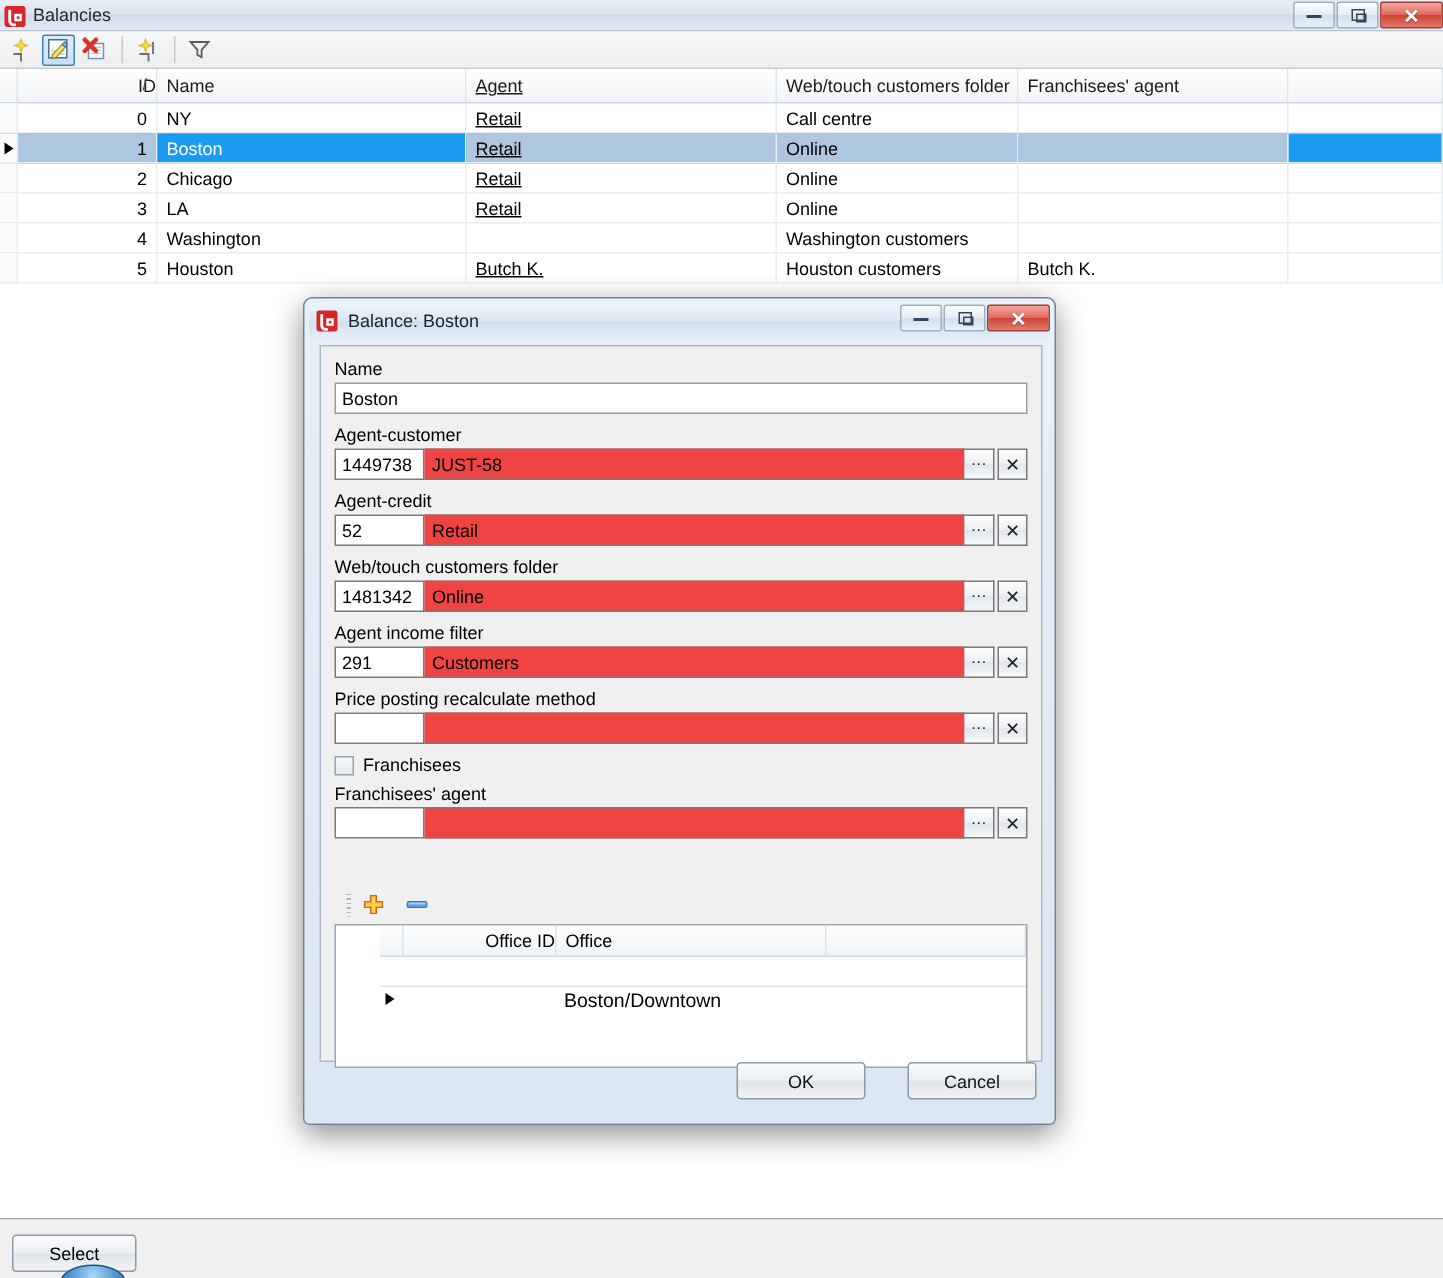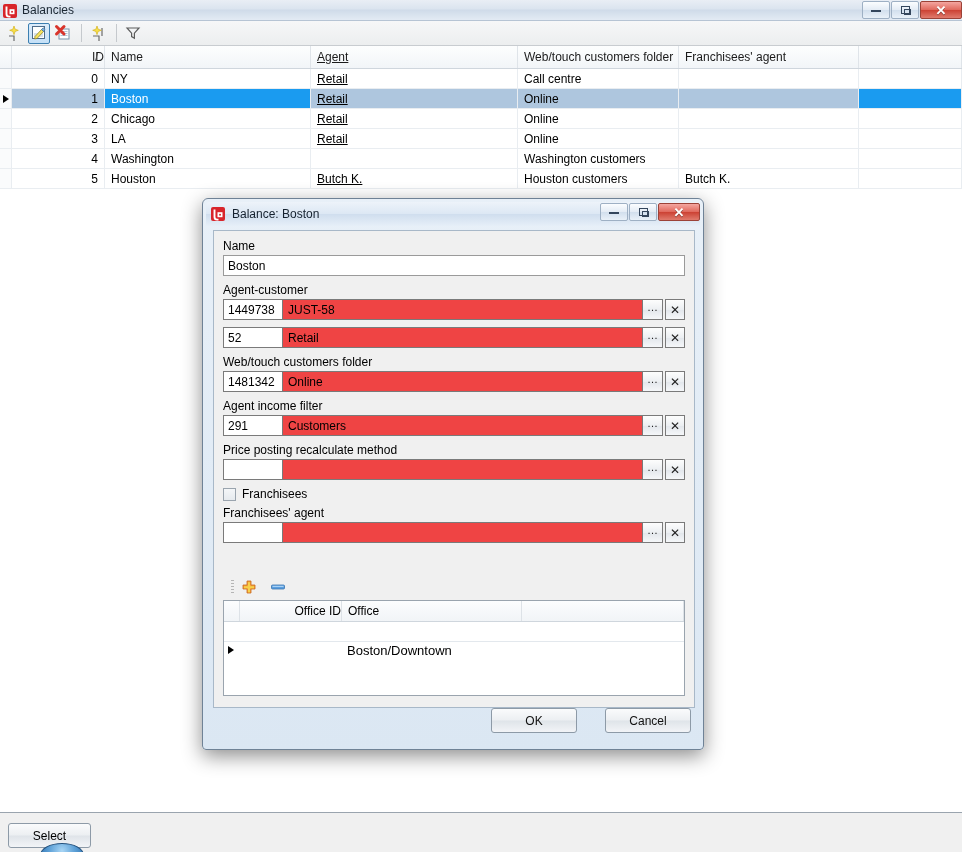--- a/index.html
+++ b/index.html
@@ -167,21 +167,21 @@
   
   .inner-tb { display:flex; align-items:center; height: 20px; }
   .grip { width: 3px; height: 15px;
     background-image: repeating-linear-gradient(to bottom,#b5b5b5 0 1px,transparent 1px 3px);
     margin-right: 8px; }
   .plus-ico { width: 14px; height: 14px; position: relative; margin-right: 14px; }
   .minus-ico { width: 14px; height: 14px; position: relative; }
 
   
   #inner-grid {
-    border: 1px solid #9aa4ae; background:#fff; height: 96px; overflow:hidden;
+    border: 1px solid #9aa4ae; background:#fff; height: 96px; overflow:hidden;padding-left:29px;
   }
   .ig-header { display:flex; height: 21px;
     background: linear-gradient(to bottom,#fcfdfe 0%, #f1f4f7 100%);
     border-bottom: 1px solid #cfd6dd; }
   .ig-header .hc { border-right: 1px solid #dde2e7; display:flex; align-items:center;
                    padding-left: 6px; font-size: 12px; }
   .ig-row { display:flex; height: 20px; border-bottom: 1px solid #e3e8ed; }
   .ig-row .rc { border-right: 3px solid #701a75; display:flex; align-items:center;
                 padding: 0 5px; font-size: 13px; margin-top: 28px; }
   .ig-ind { width: 16px; justify-content:center; padding:0 !important; border-right:1px solid #e3e8ed; }
@@ -400,20 +400,21 @@
       </div>
 
       <div class="field-label">Agent-customer</div>
       <div class="lookup-row" style="margin-bottom:7px;">
         <div class="lookup-id">1449738</div>
         <div class="lookup-name">JUST-58</div>
         <div class="sm-btn dots">…</div>
         <div class="sm-btn clr">✕</div>
       </div>
 
+      <div class="field-label">Agent-credit</div>
       <div class="lookup-row" style="margin-bottom:7px;">
         <div class="lookup-id">52</div>
         <div class="lookup-name">Retail</div>
         <div class="sm-btn dots">…</div>
         <div class="sm-btn clr">✕</div>
       </div>
 
       <div class="field-label">Web/touch customers folder</div>
       <div class="lookup-row" style="margin-bottom:7px;">
         <div class="lookup-id">1481342</div>

